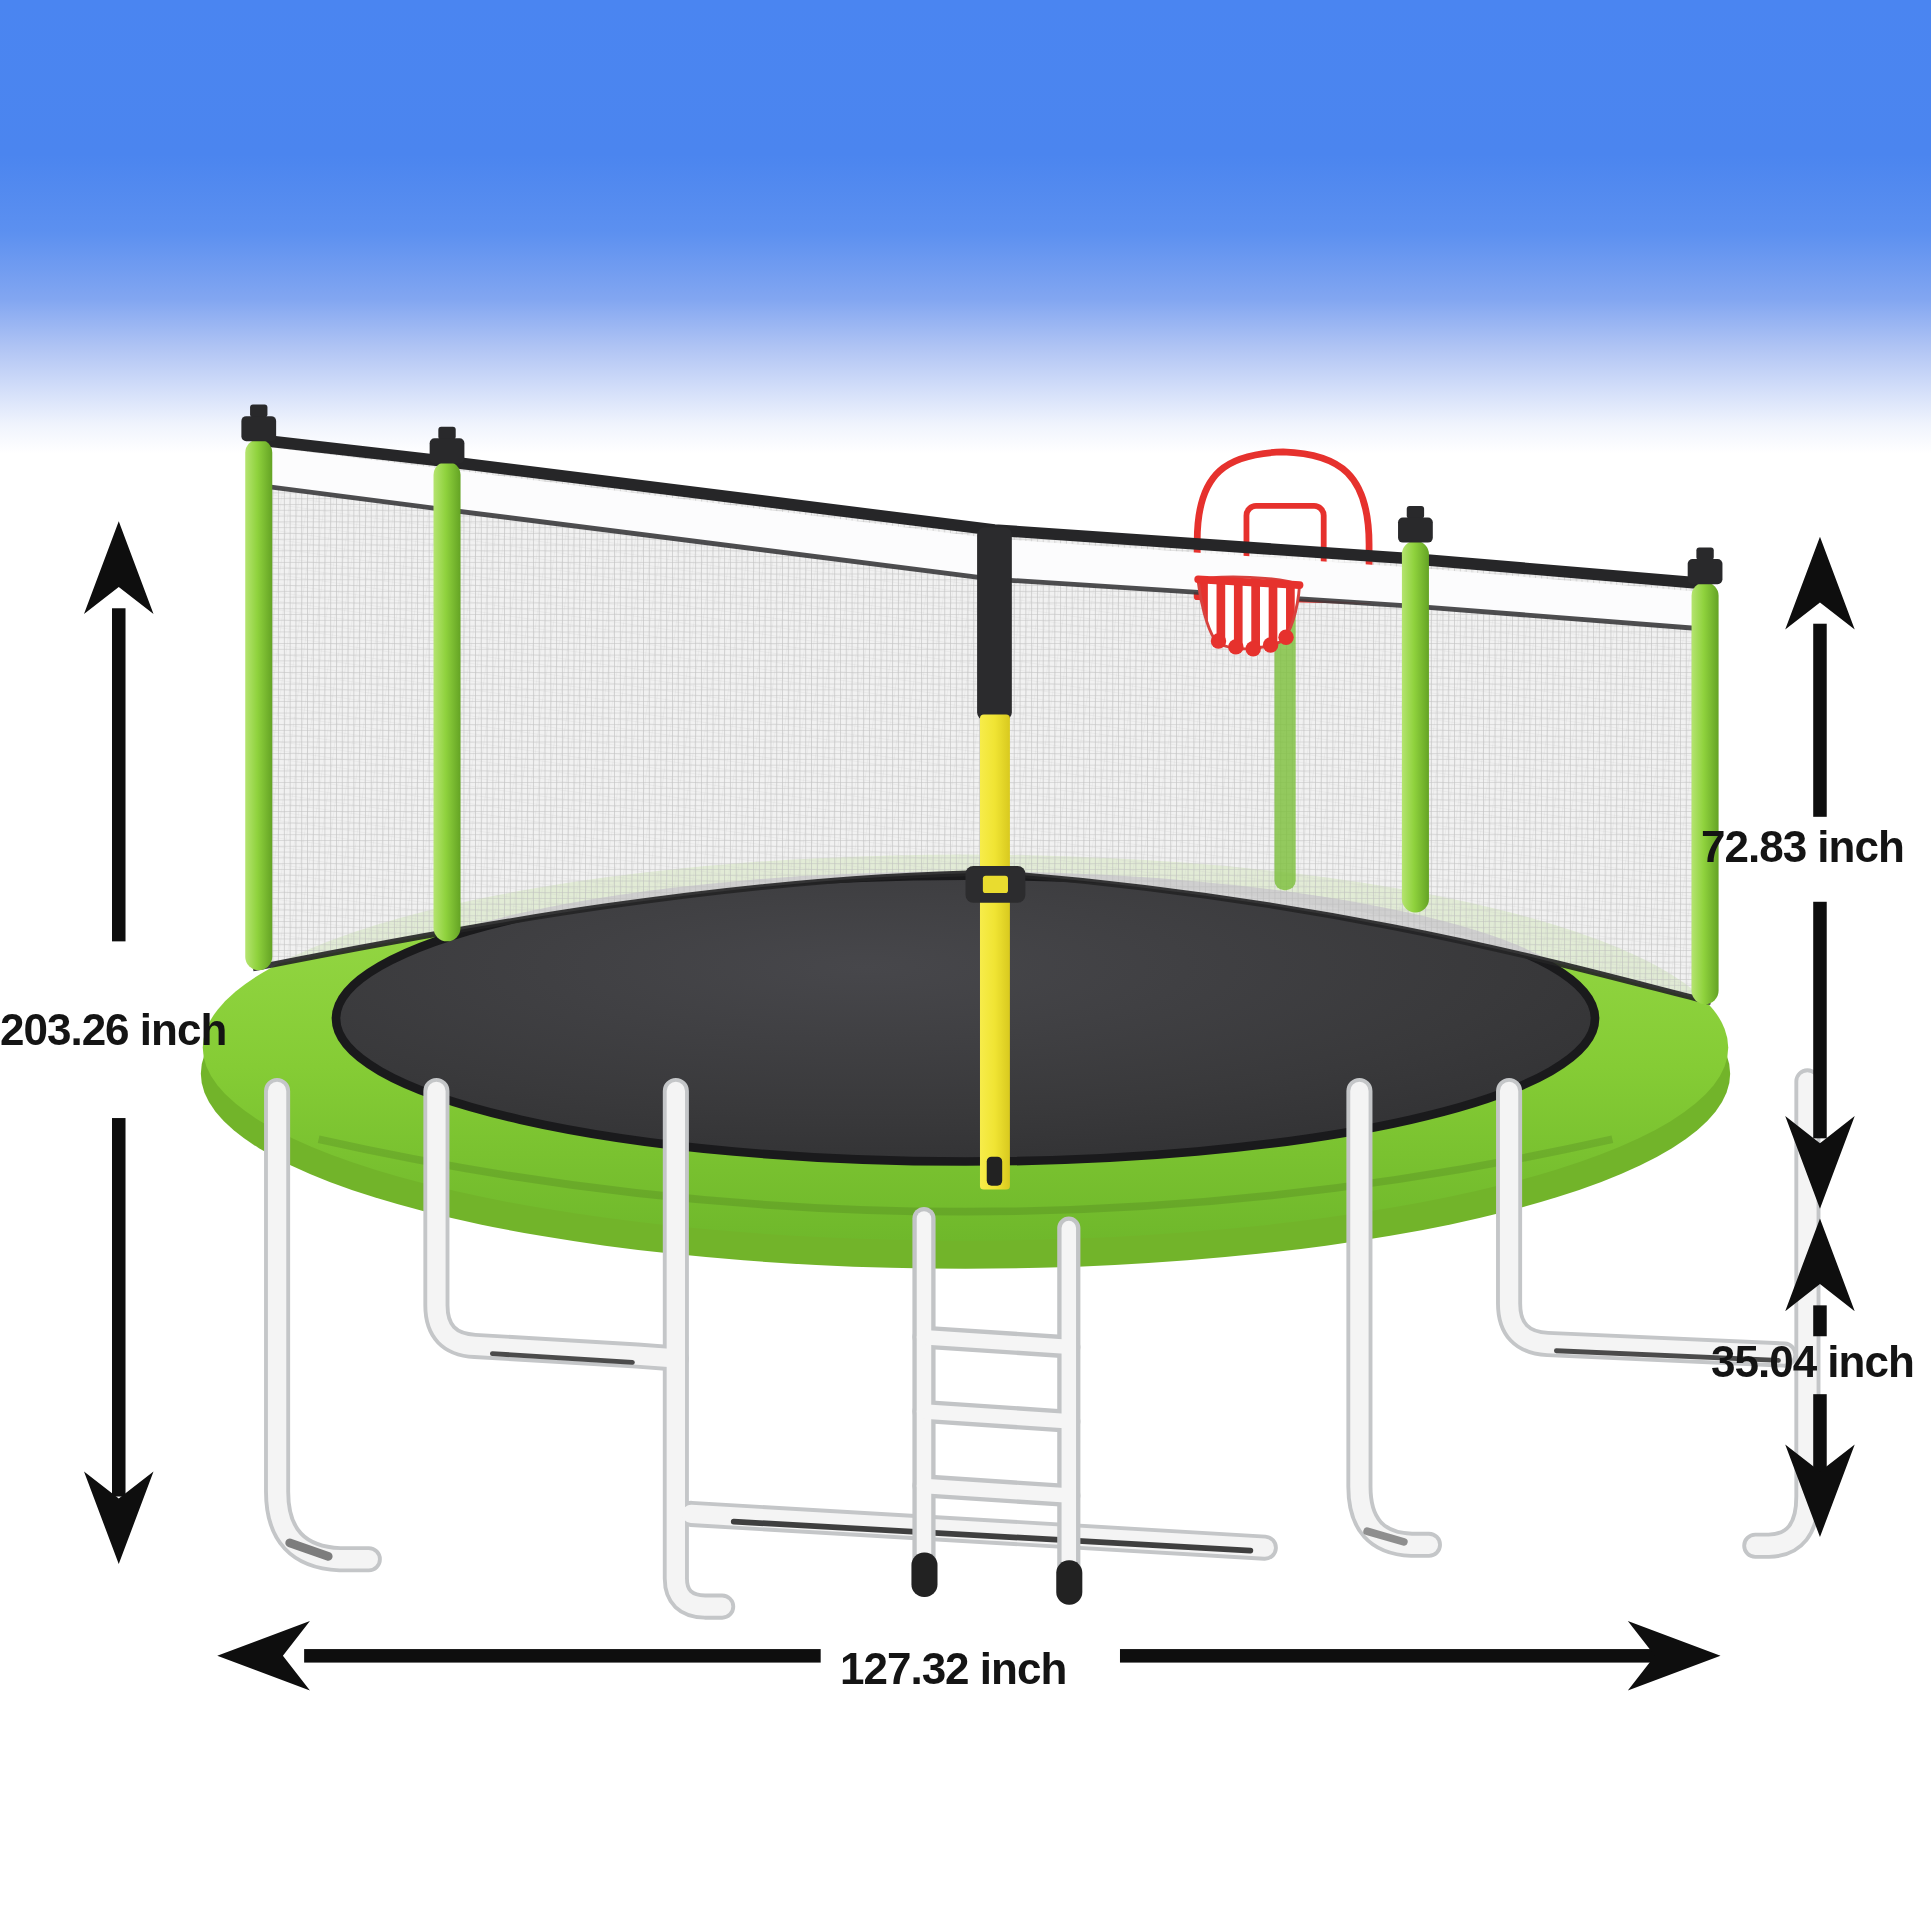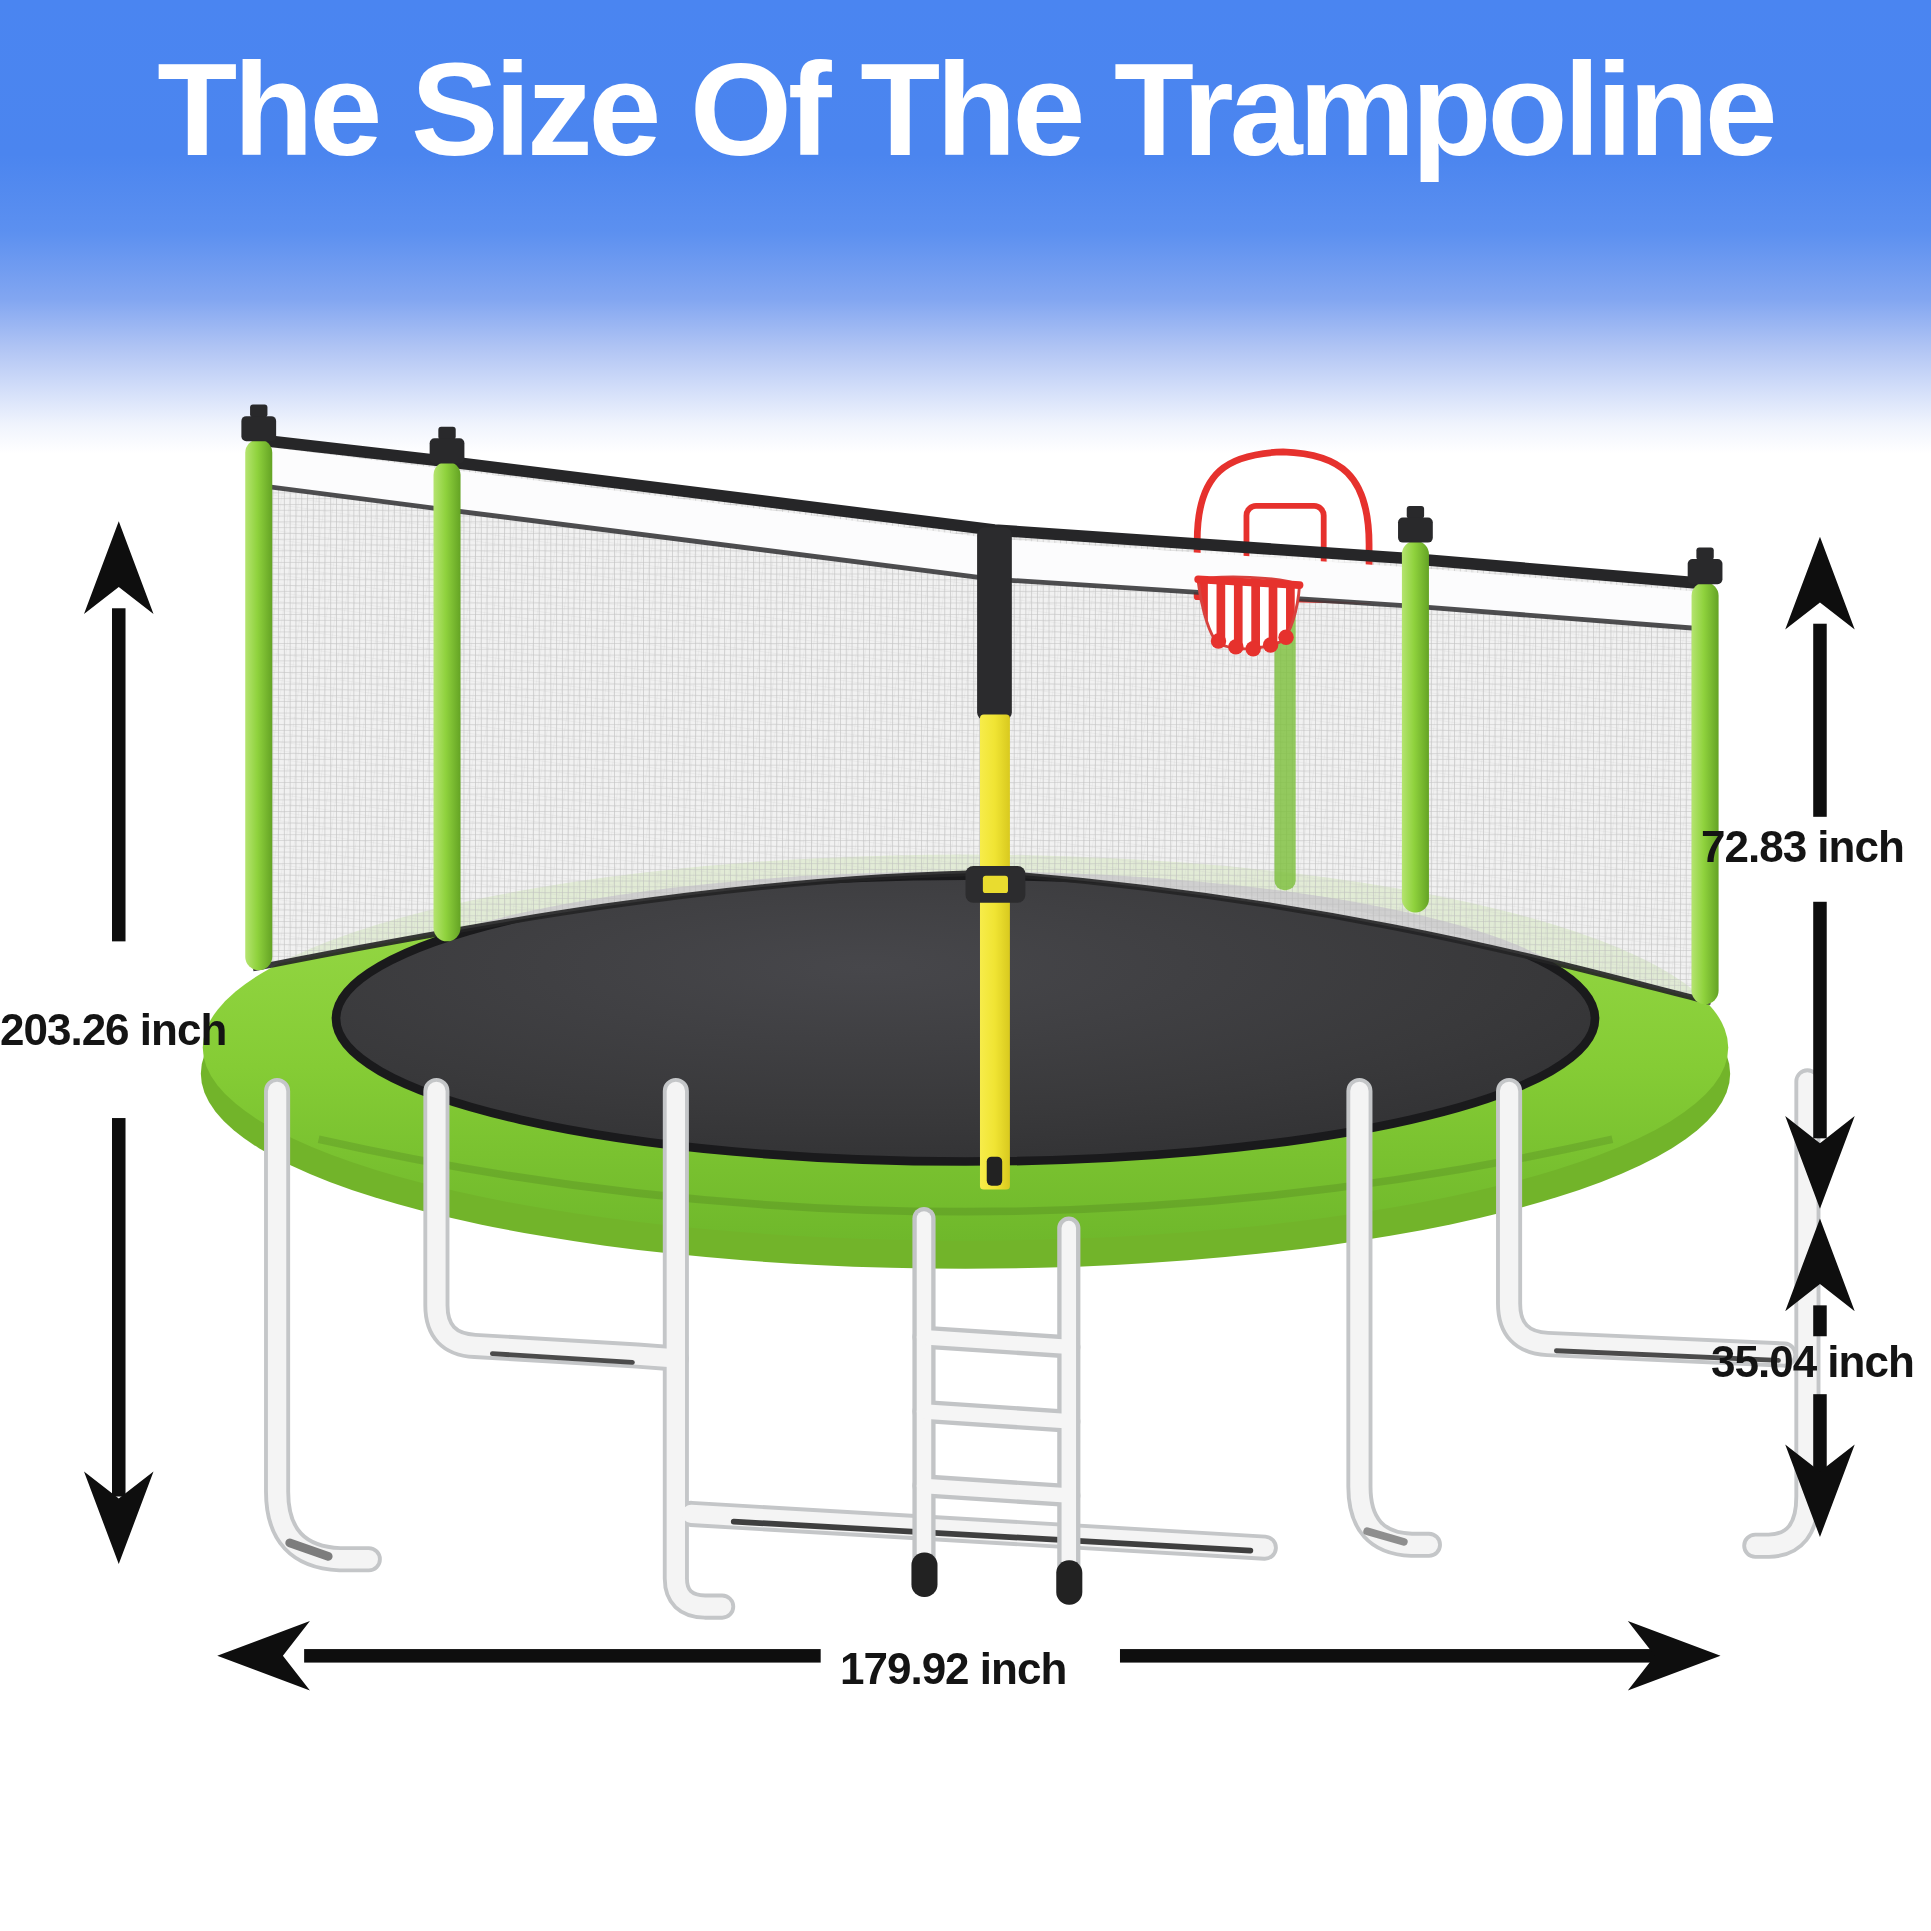--- a/index.html
+++ b/index.html
@@ -23,21 +23,20 @@
   .lbl-total{left:0px;top:1008px;width:251px;}
   .lbl-net{left:1701px;top:825px;width:222px;}
   .lbl-frame{left:1711px;top:1340px;width:224px;}
   .lbl-diam{left:840px;top:1647px;width:251px;}
 </style>
 </head>
 <body>
 
 <div class="canvas">
 
-  <div class="title">The Size Of The Trampoline</div>
 
   <svg class="illus" width="1931" height="1931" viewBox="0 0 2000 2000">
     <defs>
       <pattern id="netp" width="6" height="6" patternUnits="userSpaceOnUse">
         <rect width="6" height="6" fill="#efefef" fill-opacity="0.85"></rect>
         <path d="M0 0H6 M0 0V6" stroke="#b9b9b9" stroke-width="1.2" opacity="0.9" fill="none"></path>
       </pattern>
       <pattern id="netp2" width="9" height="9" patternUnits="userSpaceOnUse" patternTransform="rotate(8)">
         <path d="M0 0H9 M0 0V9" stroke="#c6c6c6" stroke-width="1" opacity="0.35" fill="none"></path>
       </pattern>
@@ -213,16 +212,16 @@
         <rect x="315" y="1708" width="535" height="14"></rect>
         <rect x="1160" y="1708" width="560" height="14"></rect>
         <path d="M1782,1715 L1686,1679 L1714,1715 L1686,1751 Z"></path>
       </g>
     </g>
   </svg>
 
   <div class="dim-label lbl-total">203.26 inch</div>
   <div class="dim-label lbl-net">72.83 inch</div>
   <div class="dim-label lbl-frame">35.04 inch</div>
-  <div class="dim-label lbl-diam">179.92 inch</div>
+  <div class="dim-label lbl-diam">127.32 inch</div>
 
 </div>
 
 
 </body></html>

